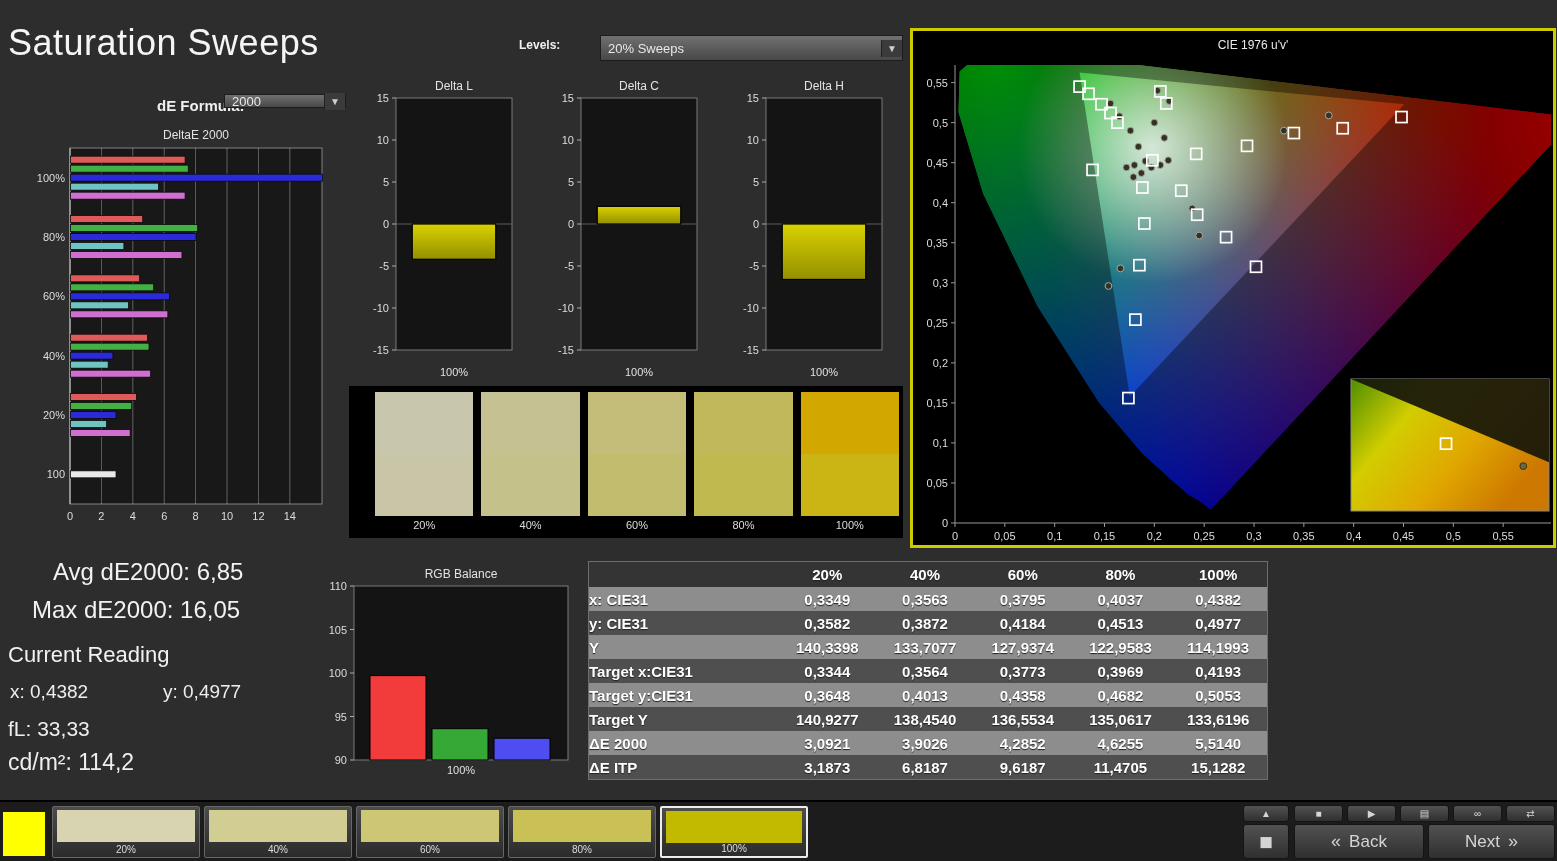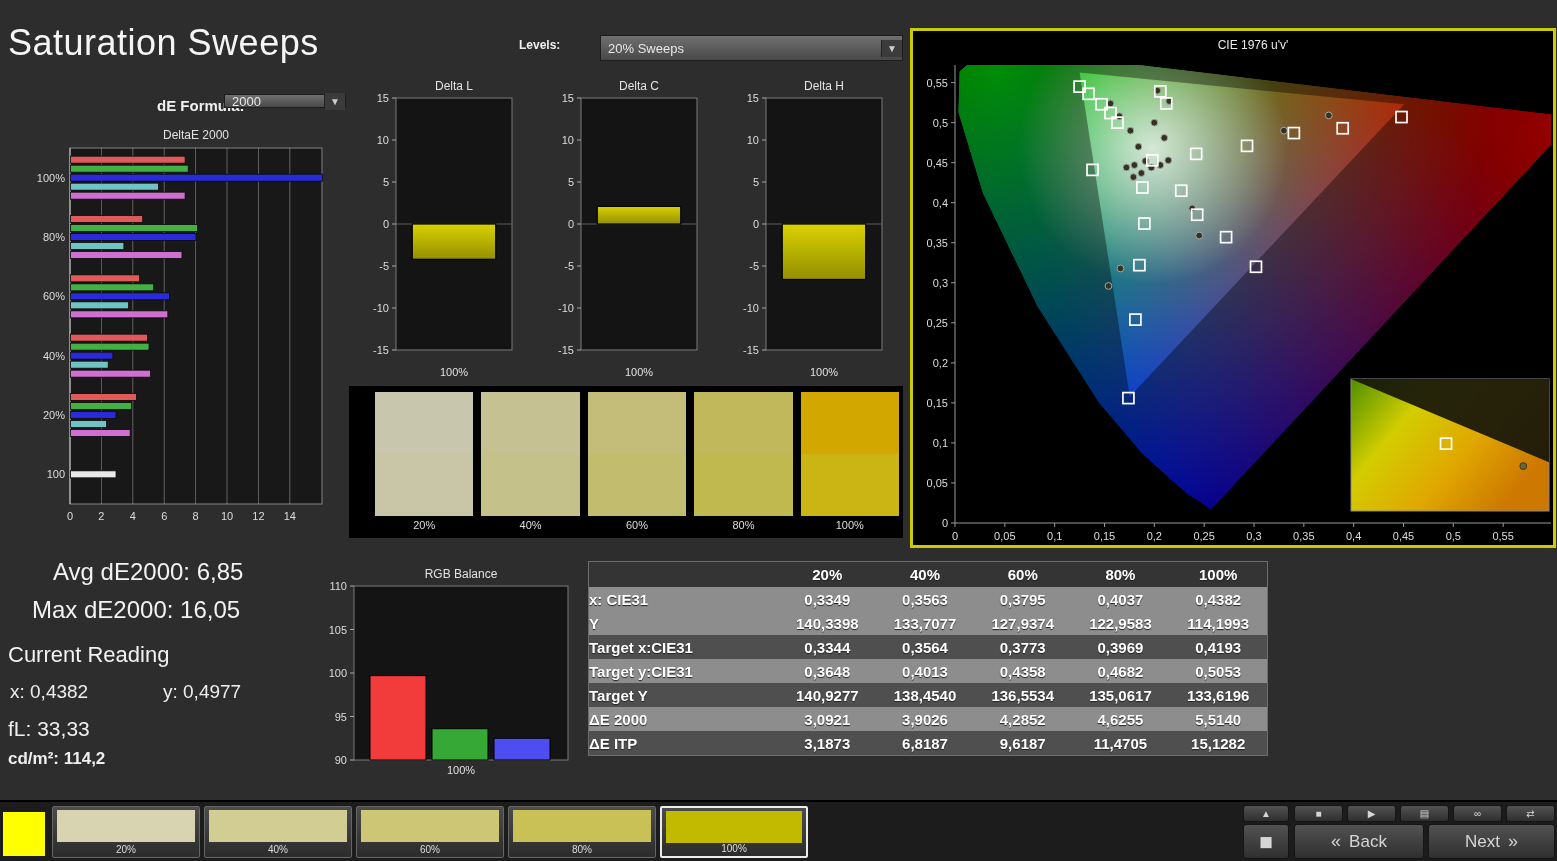--- a/index.html
+++ b/index.html
@@ -24,21 +24,21 @@
     font-size:10px;color:#ccc;width:60px;text-align:center;}
   .strip-col{flex:1;margin:6px 4px 0 4px;position:relative;}
   .strip-col .sw{width:100%;height:62px;}
   .strip-col .sl{text-align:center;font-size:11px;color:#ddd;margin-top:3px;}
   .stats-avg{left:47px;top:558px;font-size:24px;color:#f2f2f2;margin-left:6px;}
   .stats-max{left:32px;top:596px;font-size:24px;color:#f2f2f2;}
   .stats-cur{left:8px;top:642px;font-size:22px;color:#f2f2f2;}
   .stats-x{left:10px;top:681px;font-size:19px;}
   .stats-y{left:163px;top:681px;font-size:19px;}
   .stats-fl{left:8px;top:717px;font-size:21px;}
-  .stats-cd{left:8px;top:749px;font-size:17px;font-weight:bold;}
+  .stats-cd{left:8px;top:749px;font-size:23px;}
   .results-table{left:588px;top:561px;width:680px;font-size:15px;border:1px solid #6e6e6e;}
   .results-table .tr{display:flex;height:24px;align-items:center;}
   .results-table .tr.header{background:#343434;height:25px;font-weight:bold;color:#fff;}
   .results-table .tr.odd{background:#8d8d8d;}
   .results-table .tr.even{background:#4f4f4f;}
   .results-table .c-lbl{width:190px;font-weight:bold;color:#fff;text-shadow:0 1px 1px #222;}
   .results-table .c-val{width:98px;text-align:center;font-weight:bold;color:#fff;text-shadow:0 1px 1px #222;}
   .bottom-bar{left:0;top:800px;width:1557px;height:61px;background:#1c1c1c;border-top:2px solid #000;}
   .corner-swatch{left:3px;top:10px;width:42px;height:44px;background:#ffff00;}
   .swatchbtn{position:absolute;top:4px;height:52px;width:148px;background:linear-gradient(#4c4c4c,#2b2b2b);
@@ -420,20 +420,28 @@
       <div class="c-val">100%</div>
     </div>
     <div class="tr odd">
       <div class="c-lbl">x: CIE31</div>
       <div class="c-val">0,3349</div>
       <div class="c-val">0,3563</div>
       <div class="c-val">0,3795</div>
       <div class="c-val">0,4037</div>
       <div class="c-val">0,4382</div>
     </div>
+    <div class="tr even">
+      <div class="c-lbl">y: CIE31</div>
+      <div class="c-val">0,3582</div>
+      <div class="c-val">0,3872</div>
+      <div class="c-val">0,4184</div>
+      <div class="c-val">0,4513</div>
+      <div class="c-val">0,4977</div>
+    </div>
     <div class="tr odd">
       <div class="c-lbl">Y</div>
       <div class="c-val">140,3398</div>
       <div class="c-val">133,7077</div>
       <div class="c-val">127,9374</div>
       <div class="c-val">122,9583</div>
       <div class="c-val">114,1993</div>
     </div>
     <div class="tr even">
       <div class="c-lbl">Target x:CIE31</div>

